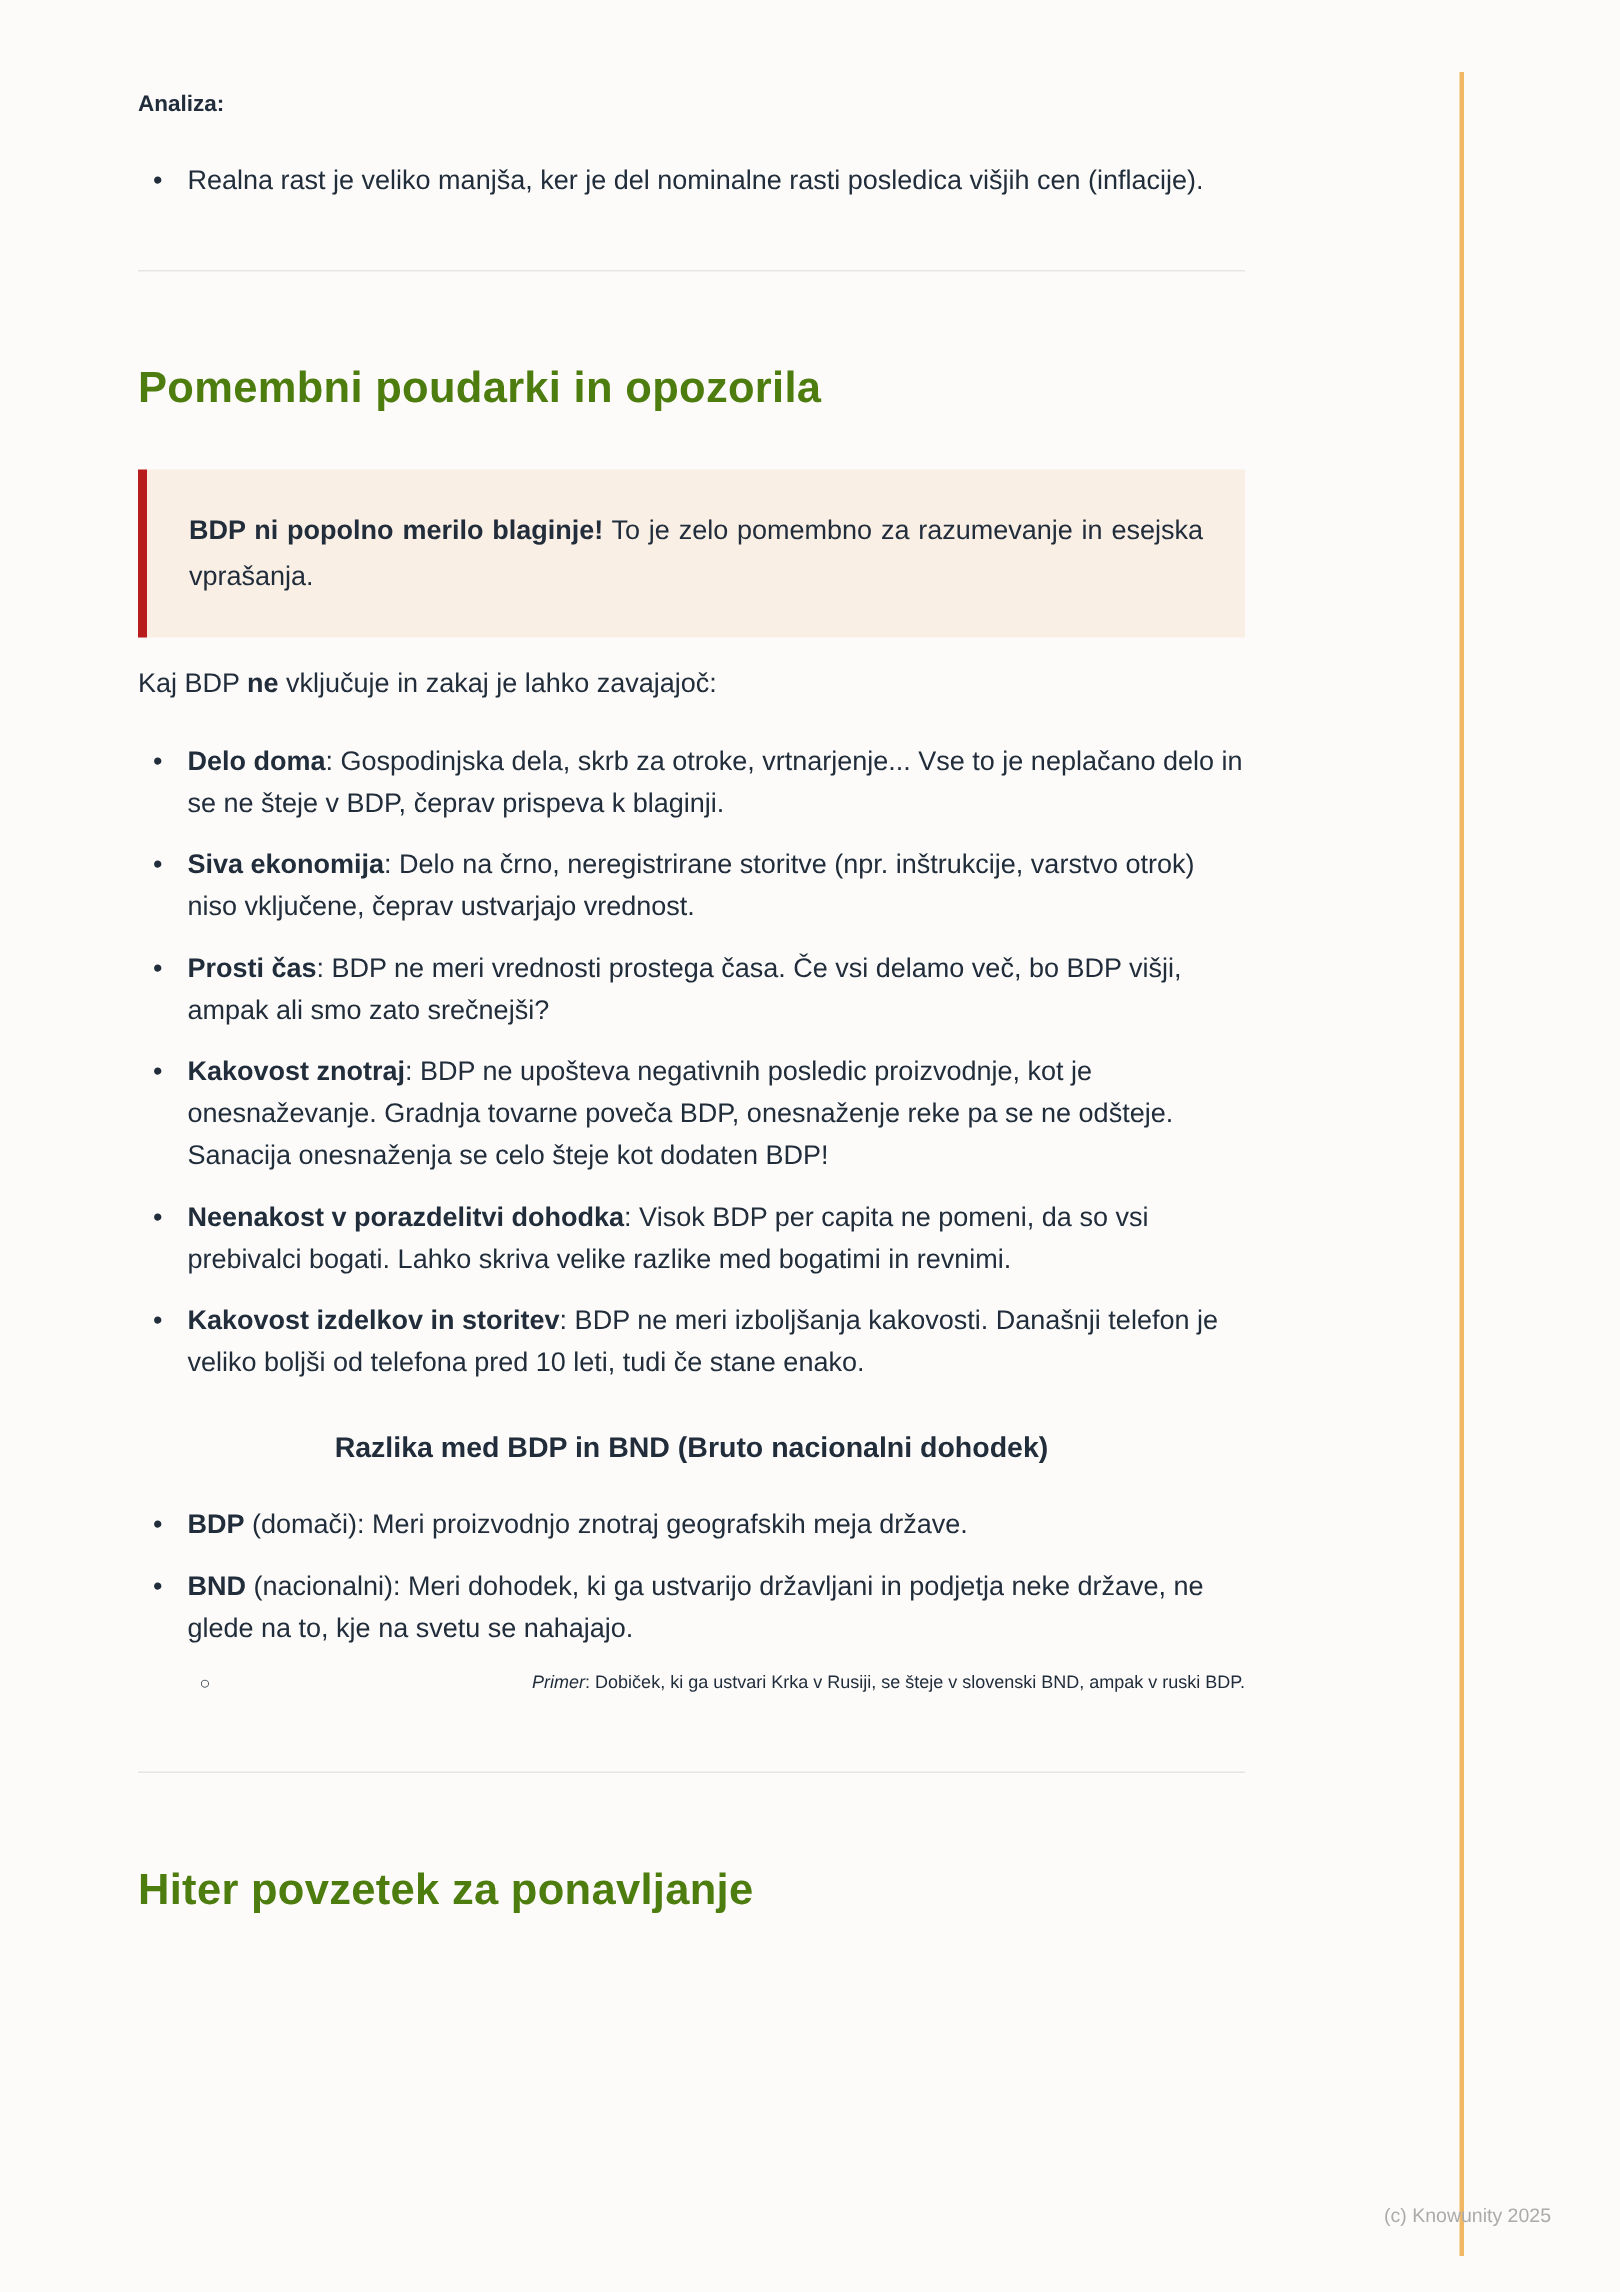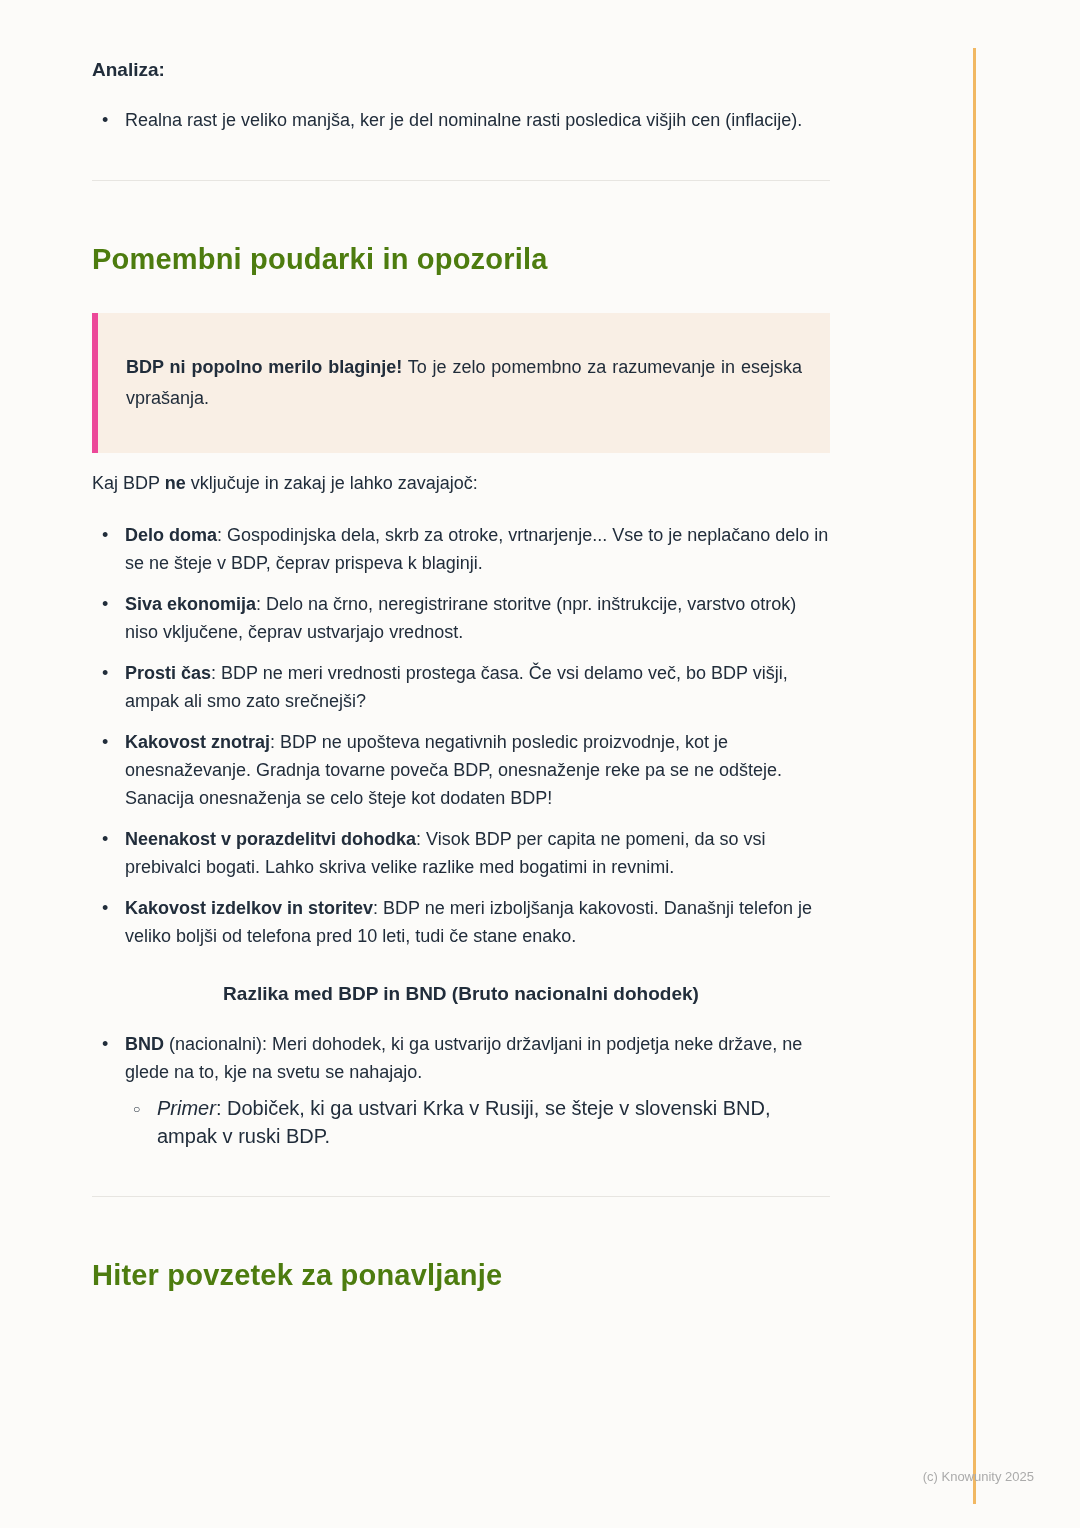--- a/index.html
+++ b/index.html
@@ -7,21 +7,21 @@
   body {
     height: 1528px;
     background: #FCFBF9;
     font-family: "Liberation Sans", sans-serif;
     color: #212D3B;
     position: relative;
     overflow: hidden;
   }
   .content { padding: 58px 250px 0 92px; }
 
-  .section-title { font-size: 19px; font-weight: 700; line-height: 24px; }
+  .section-title { font-size: 15px; font-weight: 700; line-height: 24px; }
 
   ul.bullet-list { list-style: none; margin-top: 24px; }
   ul.bullet-list > li {
     position: relative;
     padding-left: 33px;
     font-size: 18px;
     line-height: 28px;
     margin-bottom: 13px;
   }
   ul.bullet-list > li::before {
@@ -39,40 +39,41 @@
     font-size: 29px;
     font-weight: 700;
     color: #4d7c0f;
     letter-spacing: 0.2px;
     line-height: 36px;
   }
 
   .callout {
     margin-top: 36px;
     background: #F9EFE5;
-    border-left: 6px solid #ec4899;
-    padding: 39px 28px;
+    border-left: 6px solid #b91c1c;
+    padding: 25px 28px;
   }
   .callout p {
     font-size: 18px;
     line-height: 31px;
     text-align: justify;
   }
 
   .intro-line { margin-top: 16px; font-size: 18px; line-height: 28px; }
 
   .subheading { margin-top: 32px; font-size: 19px; font-weight: 700; line-height: 24px; text-align: center; }
 
   ul.sub-list { list-style: none; margin-top: 8px; }
   ul.sub-list > li {
     position: relative;
     padding-left: 32px;
-    font-size: 20px;
+    font-size: 12px;
     line-height: 28px;
     margin-bottom: 0;
+    text-align: right;
   }
   ul.sub-list > li::before {
     content: "○";
     position: absolute;
     left: 8px;
     top: 1px;
     font-size: 12px;
   }
 
   .side-line {
@@ -121,20 +122,21 @@
       <li><strong>Siva ekonomija</strong>: Delo na črno, neregistrirane storitve (npr. inštrukcije, varstvo otrok) niso vključene, čeprav ustvarjajo vrednost.</li>
       <li><strong>Prosti čas</strong>: BDP ne meri vrednosti prostega časa. Če vsi delamo več, bo BDP višji, ampak ali smo zato srečnejši?</li>
       <li><strong>Kakovost znotraj</strong>: BDP ne upošteva negativnih posledic proizvodnje, kot je onesnaževanje. Gradnja tovarne poveča BDP, onesnaženje reke pa se ne odšteje. Sanacija onesnaženja se celo šteje kot dodaten BDP!</li>
       <li><strong>Neenakost v porazdelitvi dohodka</strong>: Visok BDP per capita ne pomeni, da so vsi prebivalci bogati. Lahko skriva velike razlike med bogatimi in revnimi.</li>
       <li><strong>Kakovost izdelkov in storitev</strong>: BDP ne meri izboljšanja kakovosti. Današnji telefon je veliko boljši od telefona pred 10 leti, tudi če stane enako.</li>
     </ul>
 
   <h3 class="subheading">Razlika med BDP in BND (Bruto nacionalni dohodek)</h3>
 
   <ul class="bullet-list">
+      <li><strong>BDP</strong> (domači): Meri proizvodnjo znotraj geografskih meja države.</li>
       <li><strong>BND</strong> (nacionalni): Meri dohodek, ki ga ustvarijo državljani in podjetja neke države, ne glede na to, kje na svetu se nahajajo.<ul class="sub-list">
           <li><em>Primer</em>: Dobiček, ki ga ustvari Krka v Rusiji, se šteje v slovenski BND, ampak v ruski BDP.</li>
         </ul></li>
     </ul>
 
   <hr class="divider">
 
   <h1 class="orange-heading">Hiter povzetek za ponavljanje</h1>
 
 </div>

